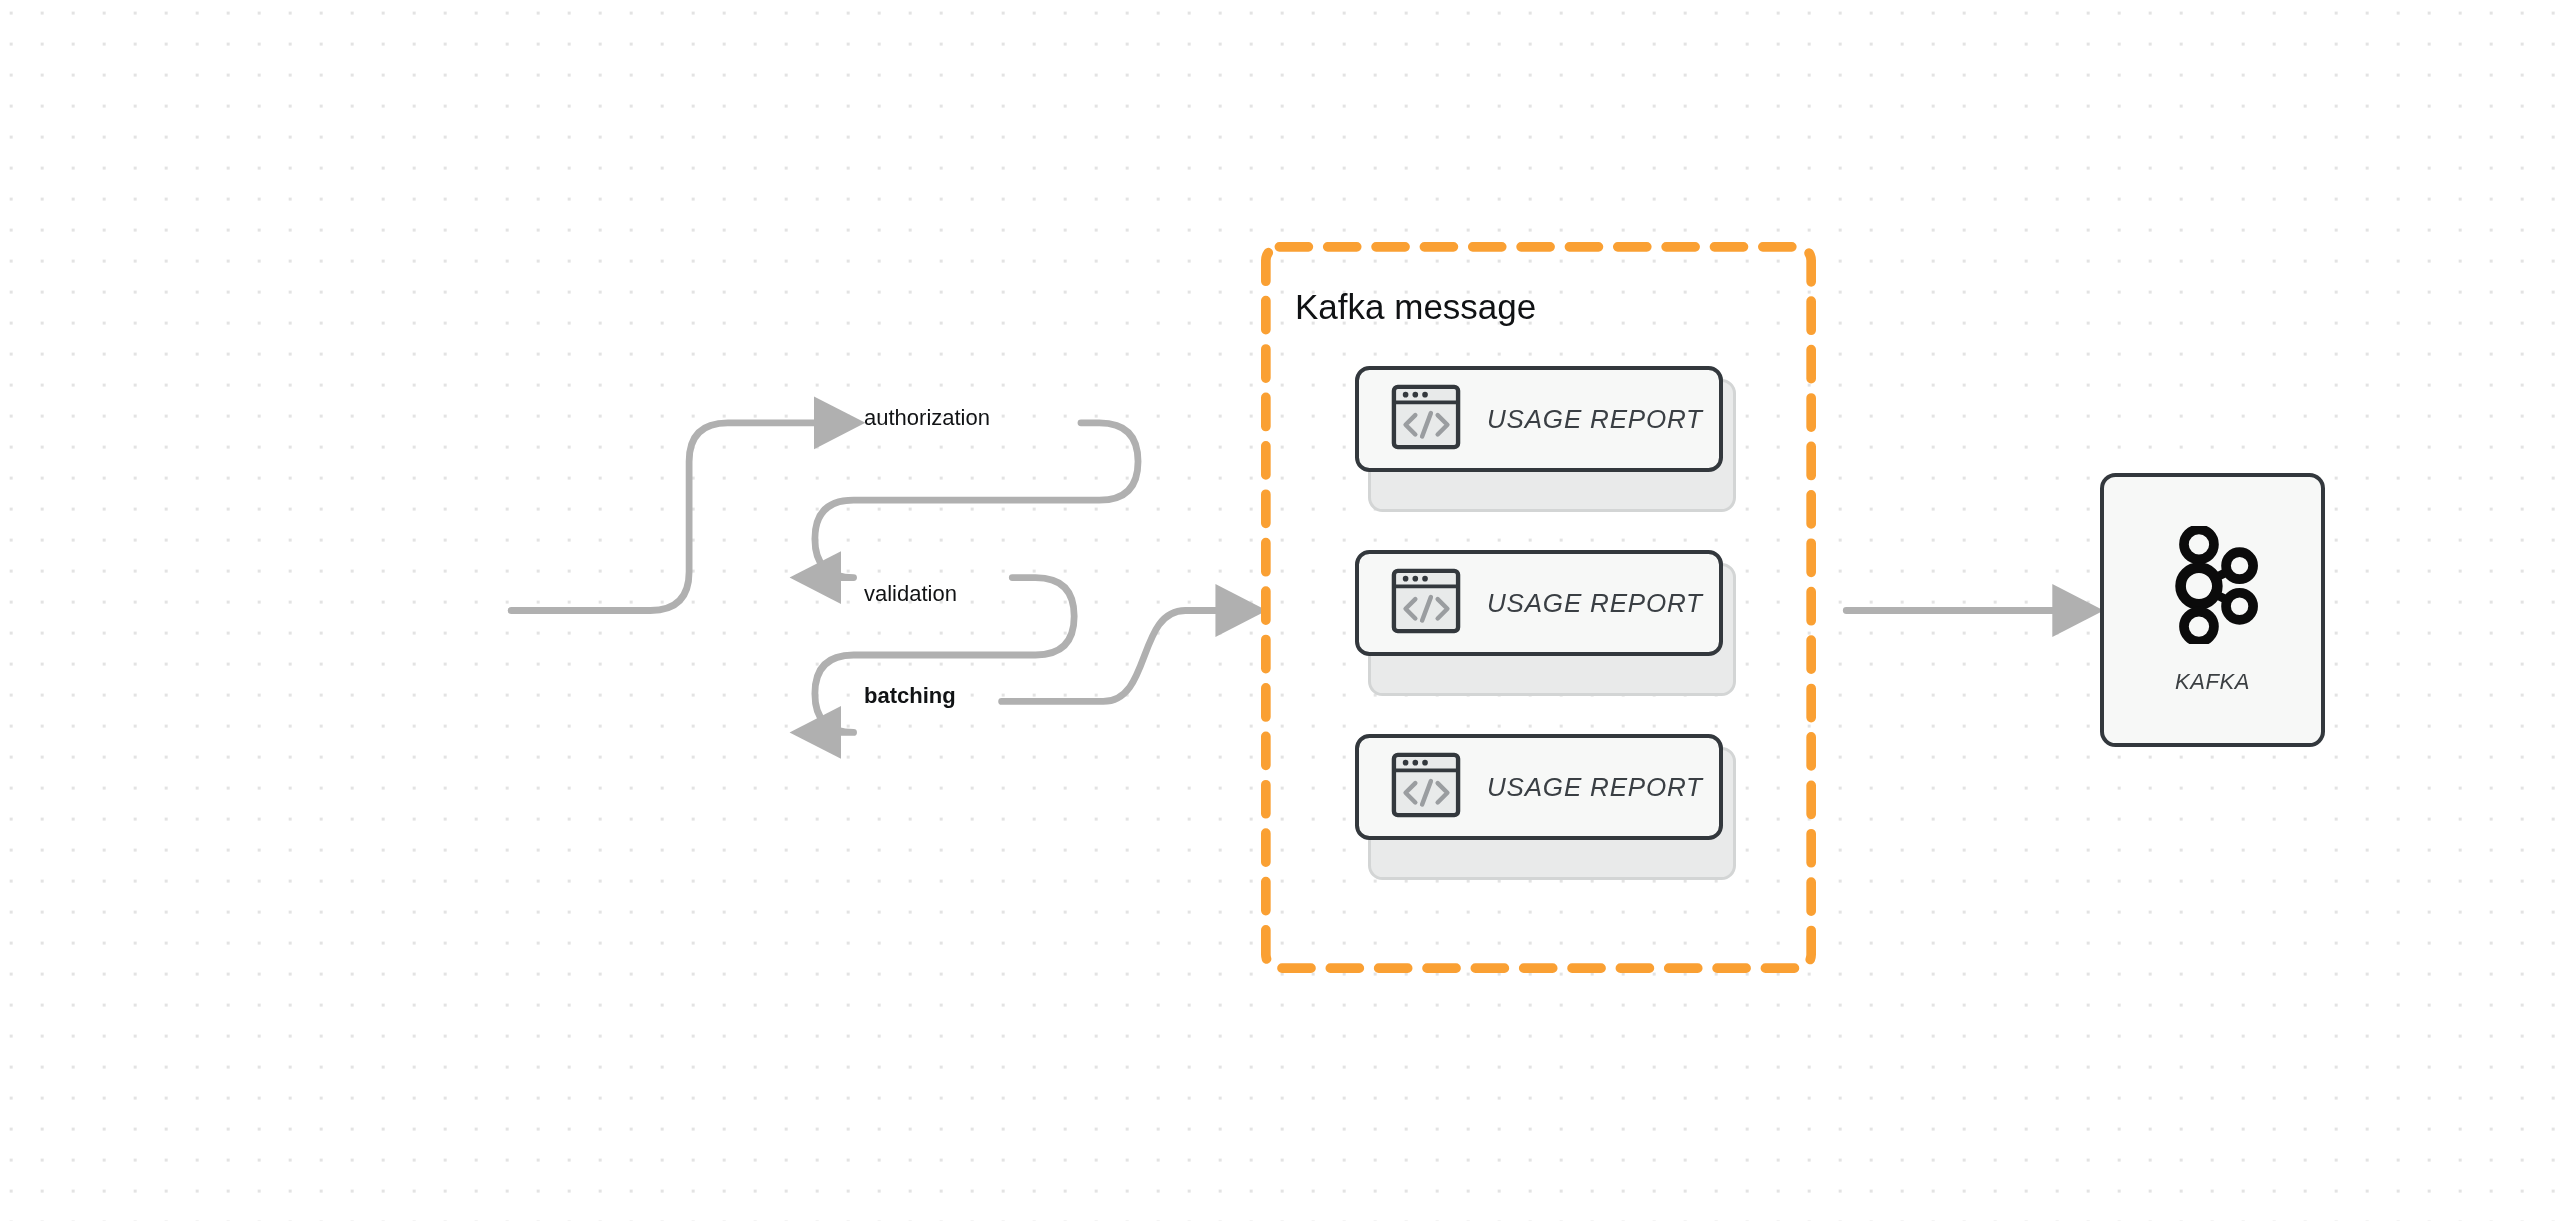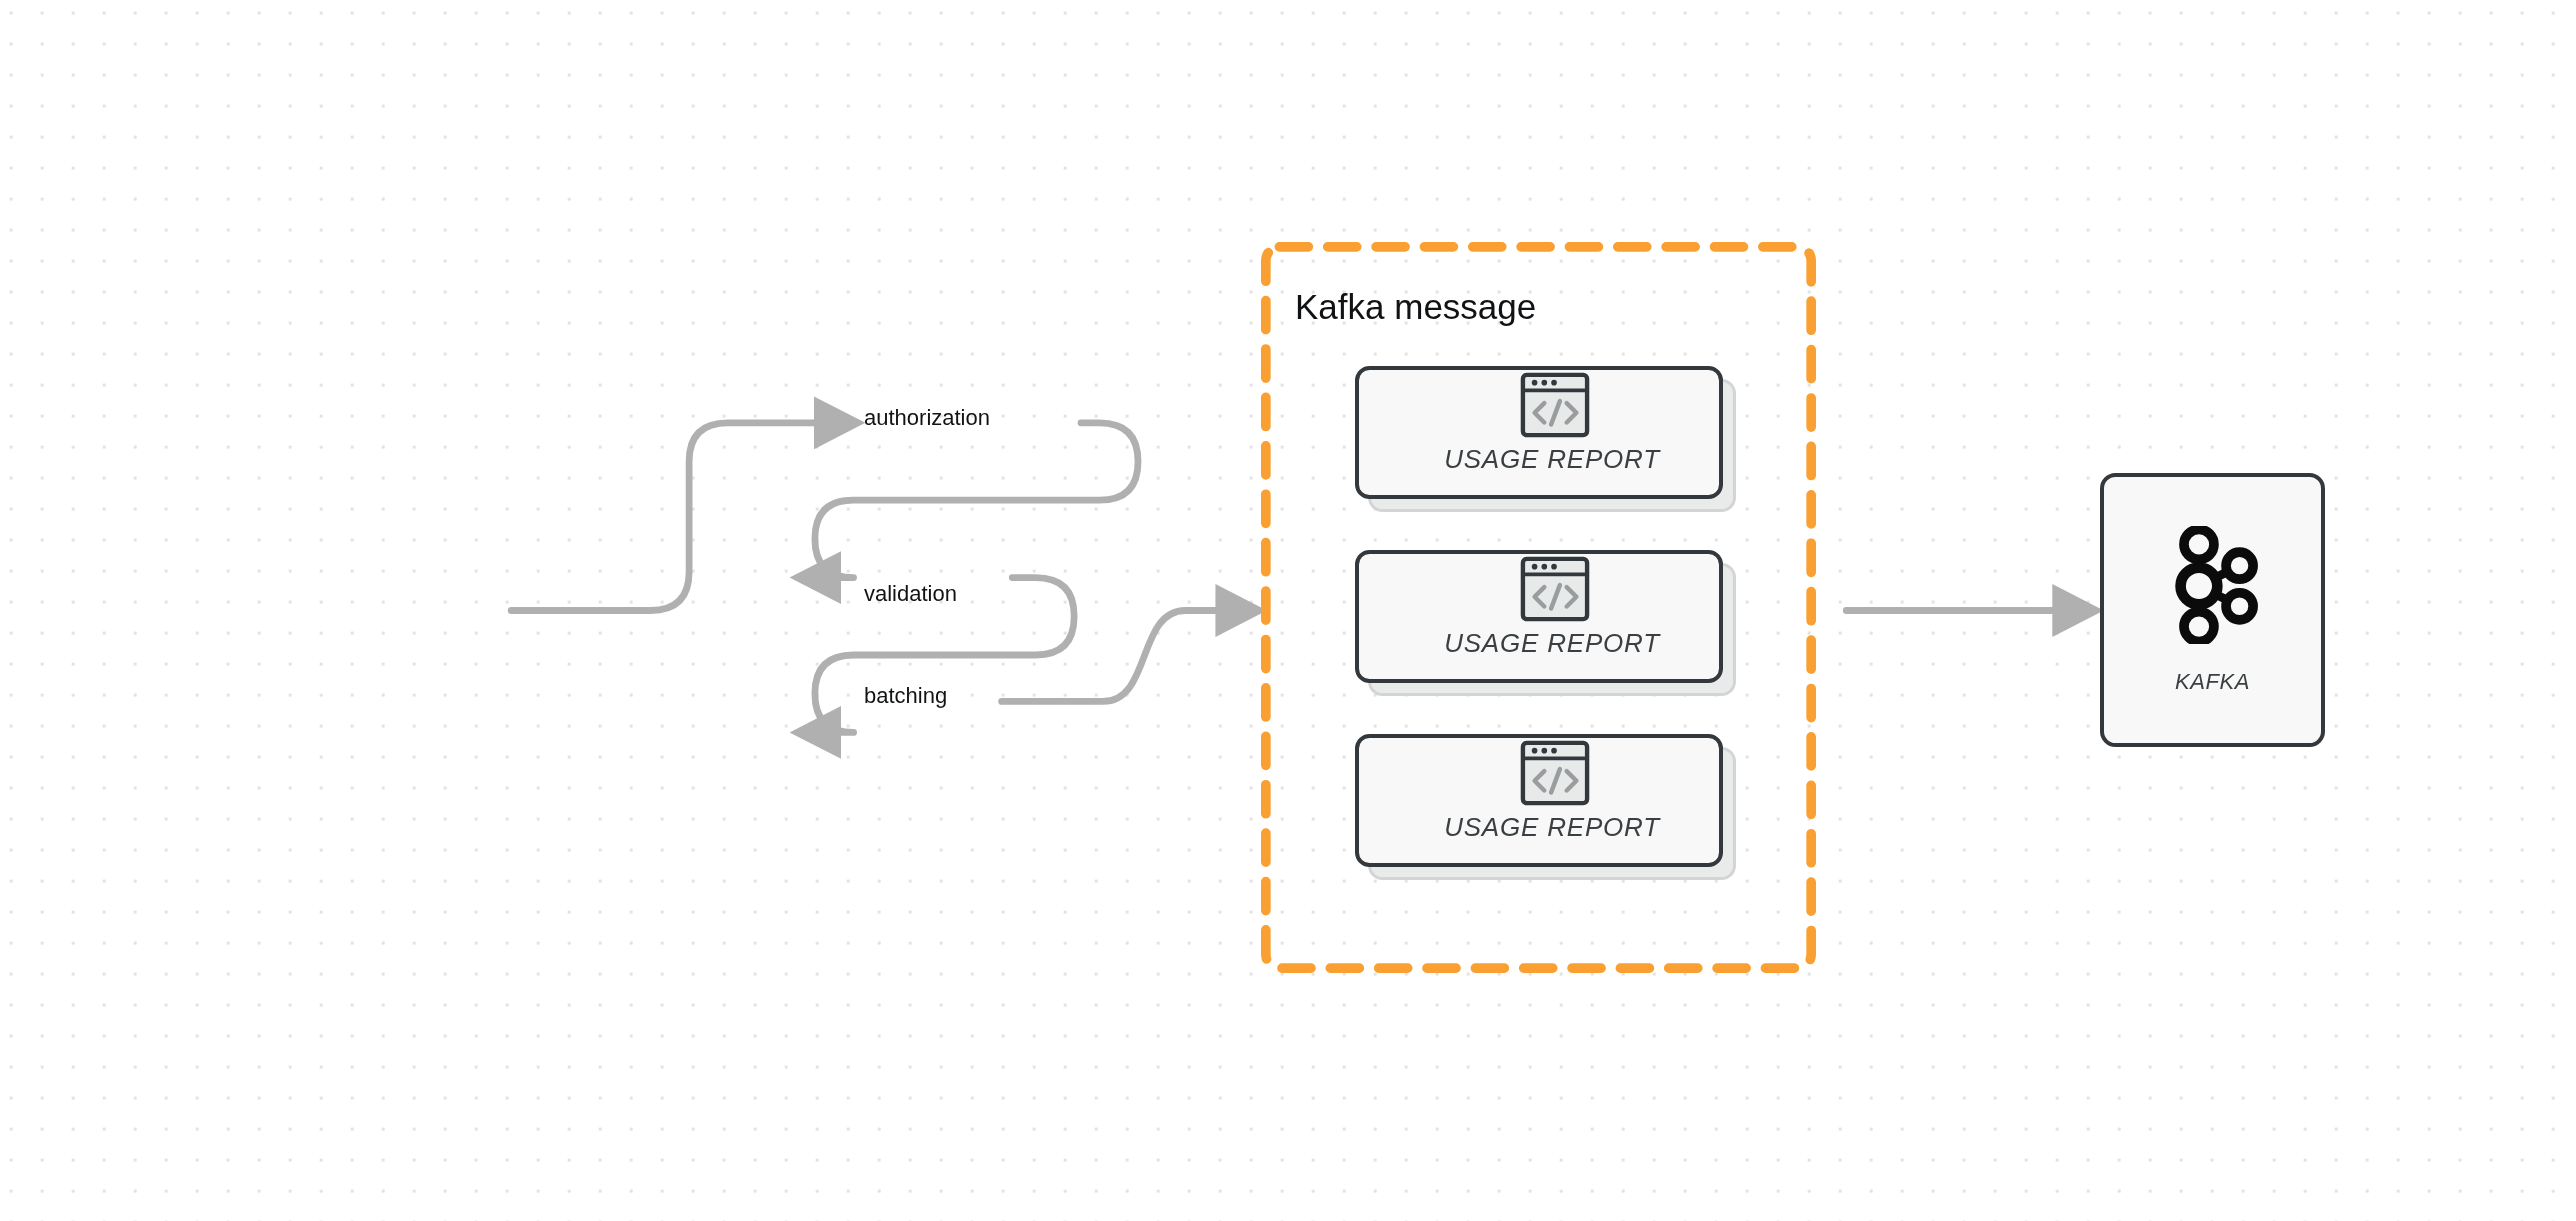--- a/index.html
+++ b/index.html
@@ -77,21 +77,21 @@
   
   .flow-label {
     position: absolute;
     color: #111315;
     font-size: 22px;
     line-height: 1;
     white-space: nowrap;
   }
   #flow-label-authorization { left: 864px; top: 407px; }
   #flow-label-validation    { left: 864px; top: 583px; }
-  #flow-label-batching      { left: 864px; top: 685px; }
+  #flow-label-batching      { left: 864px; top: 685px; font-weight: bold; }
 
   
   #group-kafka-message {
     position: absolute;
     left: 1261px;
     top: 242px;
     width: 555px;
     height: 731px;
     box-sizing: border-box;
     border-radius: 13.5px;
@@ -131,28 +131,27 @@
     box-sizing: border-box;
     background: #e9eaea;
     border: 3.9px solid #d3d5d5;
     border-radius: 14.5px;
   }
   .card-front {
     position: absolute;
     left: 0;
     top: 0;
     width: 368px;
-    height: 133px;
+    height: 106px;
     box-sizing: border-box;
     background: #f7f8f7;
     border: 4.8px solid #33383d;
     border-radius: 14.5px;
     display: flex;
     align-items: center;
-    flex-direction: column;
   }
   .card-icon {
     margin-left: 32px;
     flex: 0 0 auto;
     display: block;
   }
   .card-text {
     margin-left: 26px;
     font-size: 26px;
     font-style: italic;

